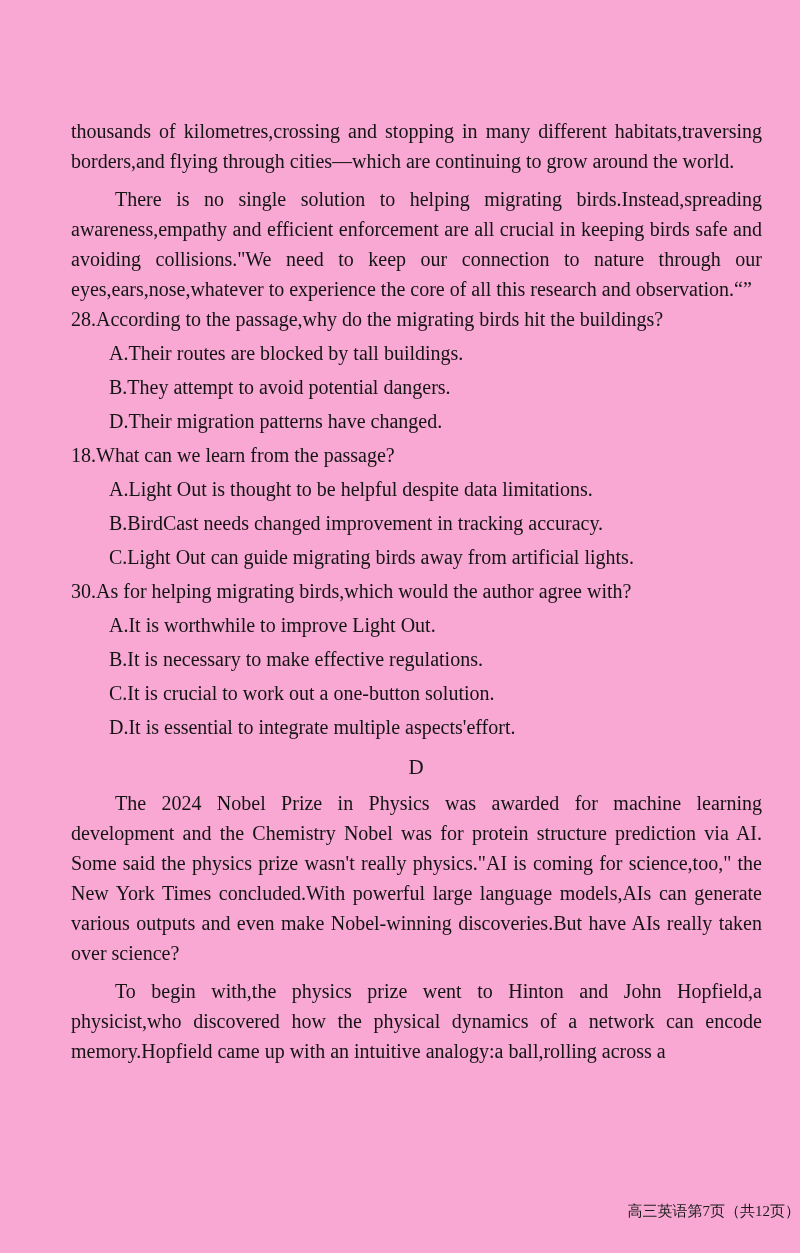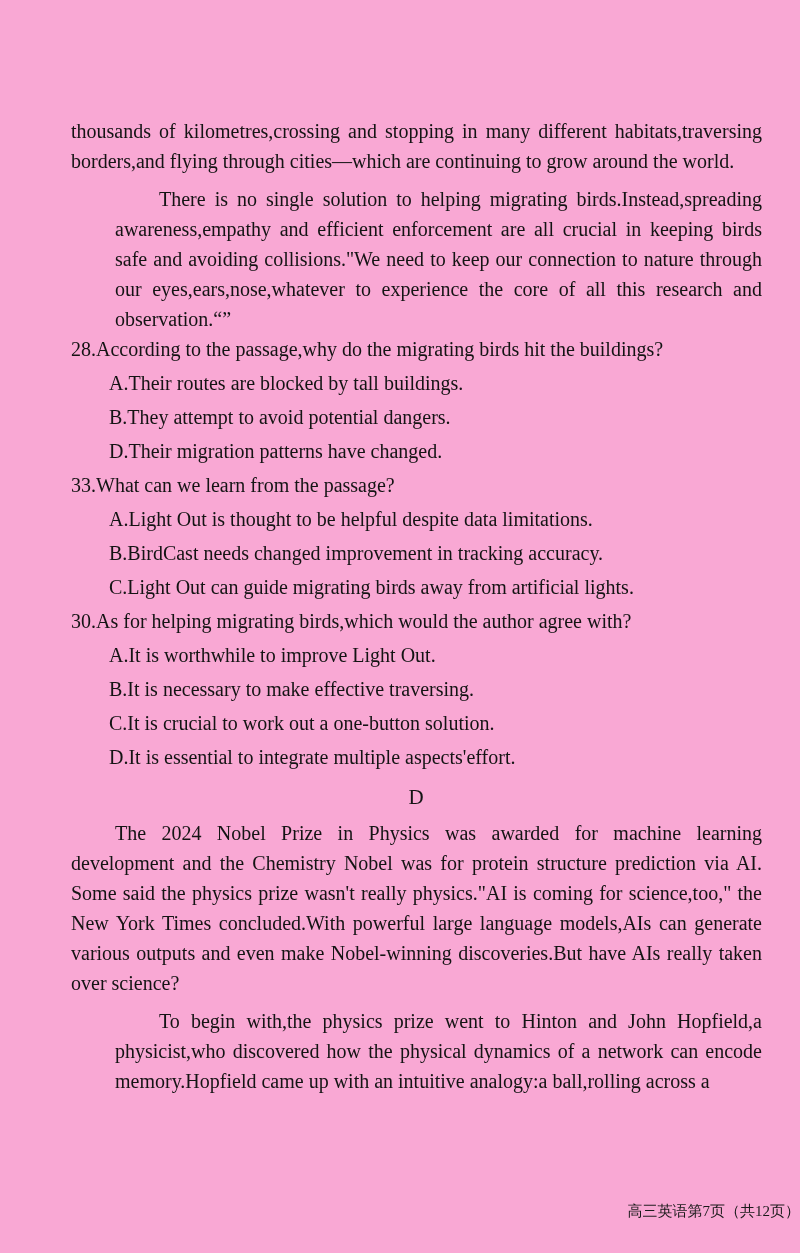--- a/index.html
+++ b/index.html
@@ -24,21 +24,20 @@
     left: 71px;
     top: 116px;
     width: 691px;
   }
   .para {
     margin: 0;
     text-align: justify;
   }
   .spaced {
     margin-top: 8px;
-    margin-left: 44px;
   }
   .indent {
     text-indent: 44px;
   }
   .question {
     margin: 0;
   }
   .stem {
     margin: 0;
     text-align: justify;
@@ -79,30 +78,30 @@
     <p class="para spaced indent">There is no single solution to helping migrating birds.Instead,spreading awareness,empathy and efficient enforcement are all crucial in keeping birds safe and avoiding collisions."We need to keep our connection to nature through our eyes,ears,nose,whatever to experience the core of all this research and observation.“”</p>
 
     <section class="question spaced">
       <p class="stem"><span>28.</span><span>According to the passage,why do the migrating birds hit the buildings?</span></p>
       <p class="option">A.Their routes are blocked by tall buildings.</p>
       <p class="option">B.They attempt to avoid potential dangers.</p>
       <p class="option option-gap">D.Their migration patterns have changed.</p>
     </section>
 
     <section class="question">
-      <p class="stem"><span>33.</span><span>What can we learn from the passage?</span></p>
+      <p class="stem"><span>18.</span><span>What can we learn from the passage?</span></p>
       <p class="option">A.Light Out is thought to be helpful despite data limitations.</p>
       <p class="option">B.BirdCast needs changed improvement in tracking accuracy.</p>
       <p class="option option-gap">C.Light Out can guide migrating birds away from artificial lights.</p>
     </section>
 
     <section class="question">
       <p class="stem"><span>30.</span><span>As for helping migrating birds,which would the author agree with?</span></p>
       <p class="option">A.It is worthwhile to improve Light Out.</p>
-      <p class="option option-gap">B.It is necessary to make effective traversing.</p>
+      <p class="option option-gap">B.It is necessary to make effective regulations.</p>
       <p class="option option-gap">C.It is crucial to work out a one-button solution.</p>
       <p class="option">D.It is essential to integrate multiple aspects'effort.</p>
     </section>
 
     <h2 class="section-heading">D</h2>
     <p class="para indent">The 2024 Nobel Prize in Physics was awarded for machine learning development and the Chemistry Nobel was for protein structure prediction via AI. Some said the physics prize wasn't really physics."AI is coming for science,too," the New York Times concluded.With powerful large language models,AIs can generate various outputs and even make Nobel-winning discoveries.But have AIs really taken over science?</p>
     <p class="para spaced indent">To begin with,the physics prize went to Hinton and John Hopfield,a physicist,who discovered how the physical dynamics of a network can encode memory.Hopfield came up with an intuitive analogy:a ball,rolling across a</p>
 
   </main>
 

